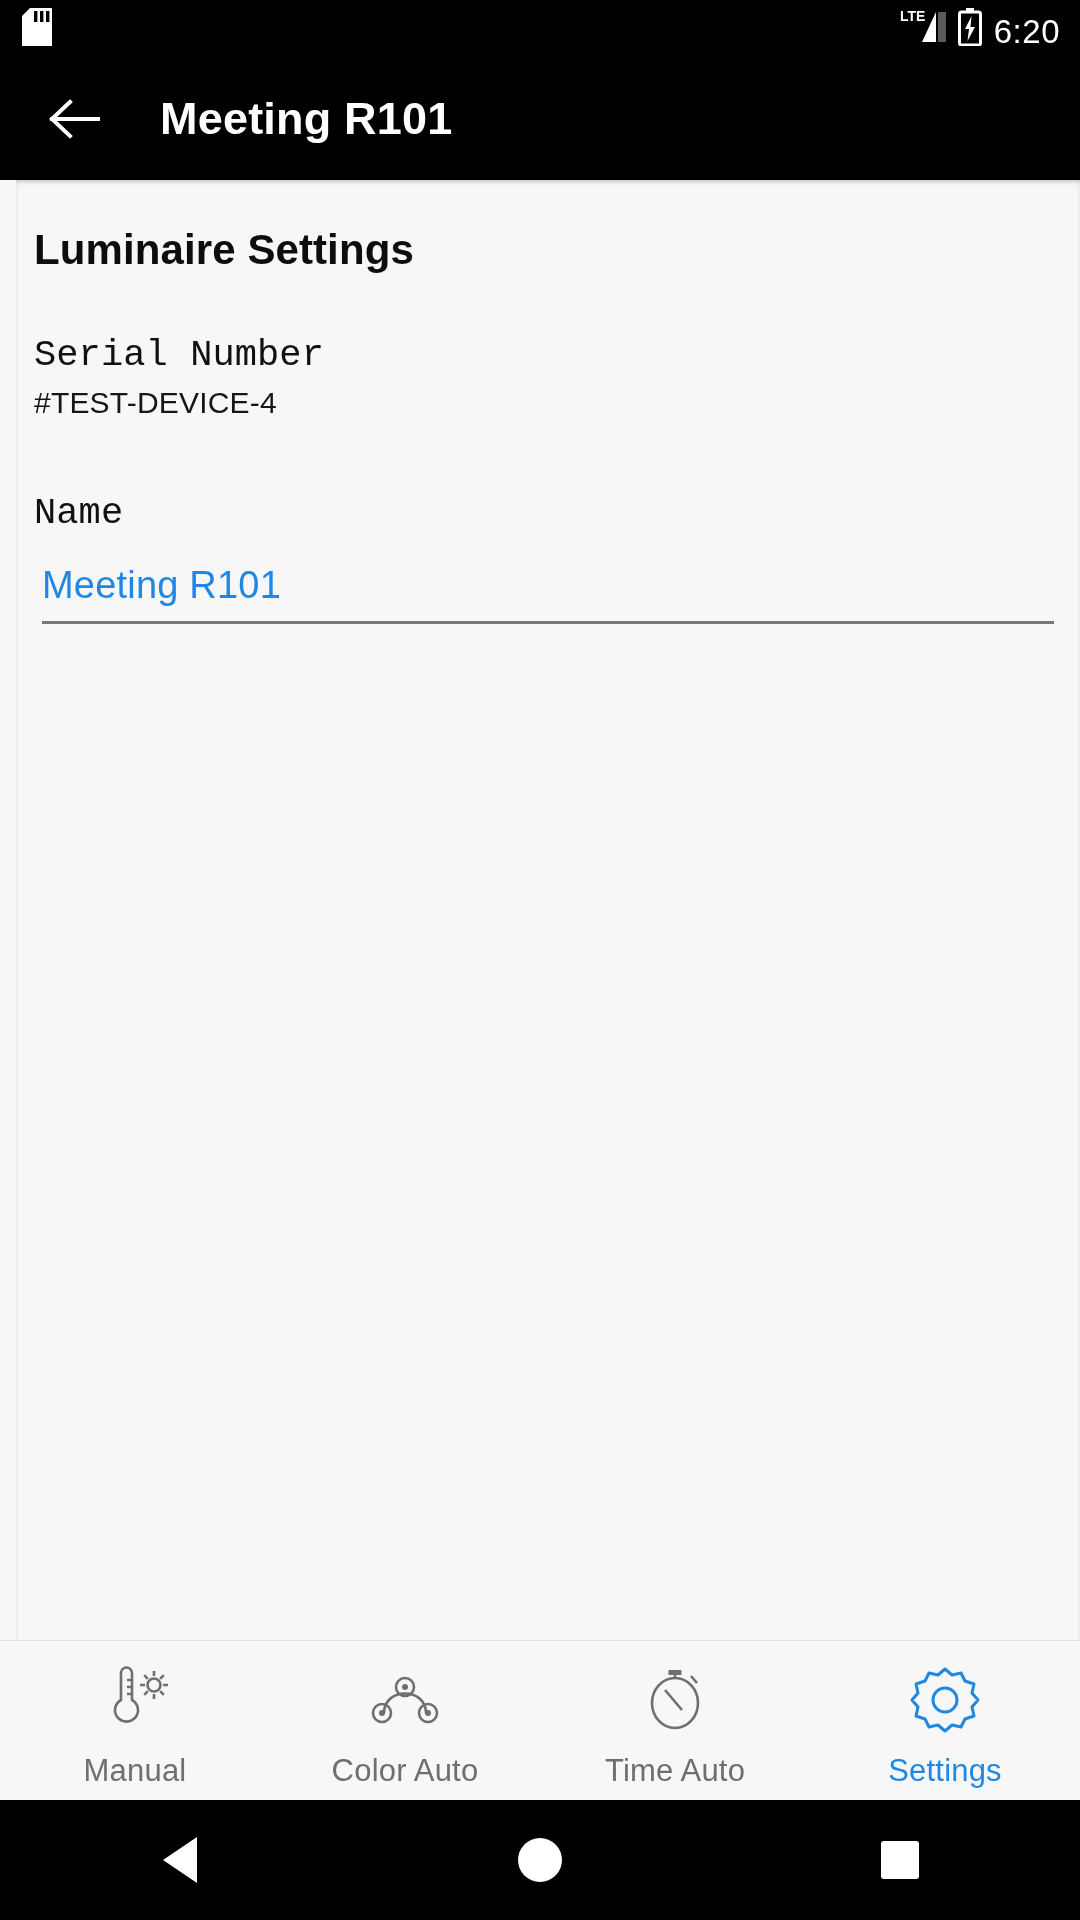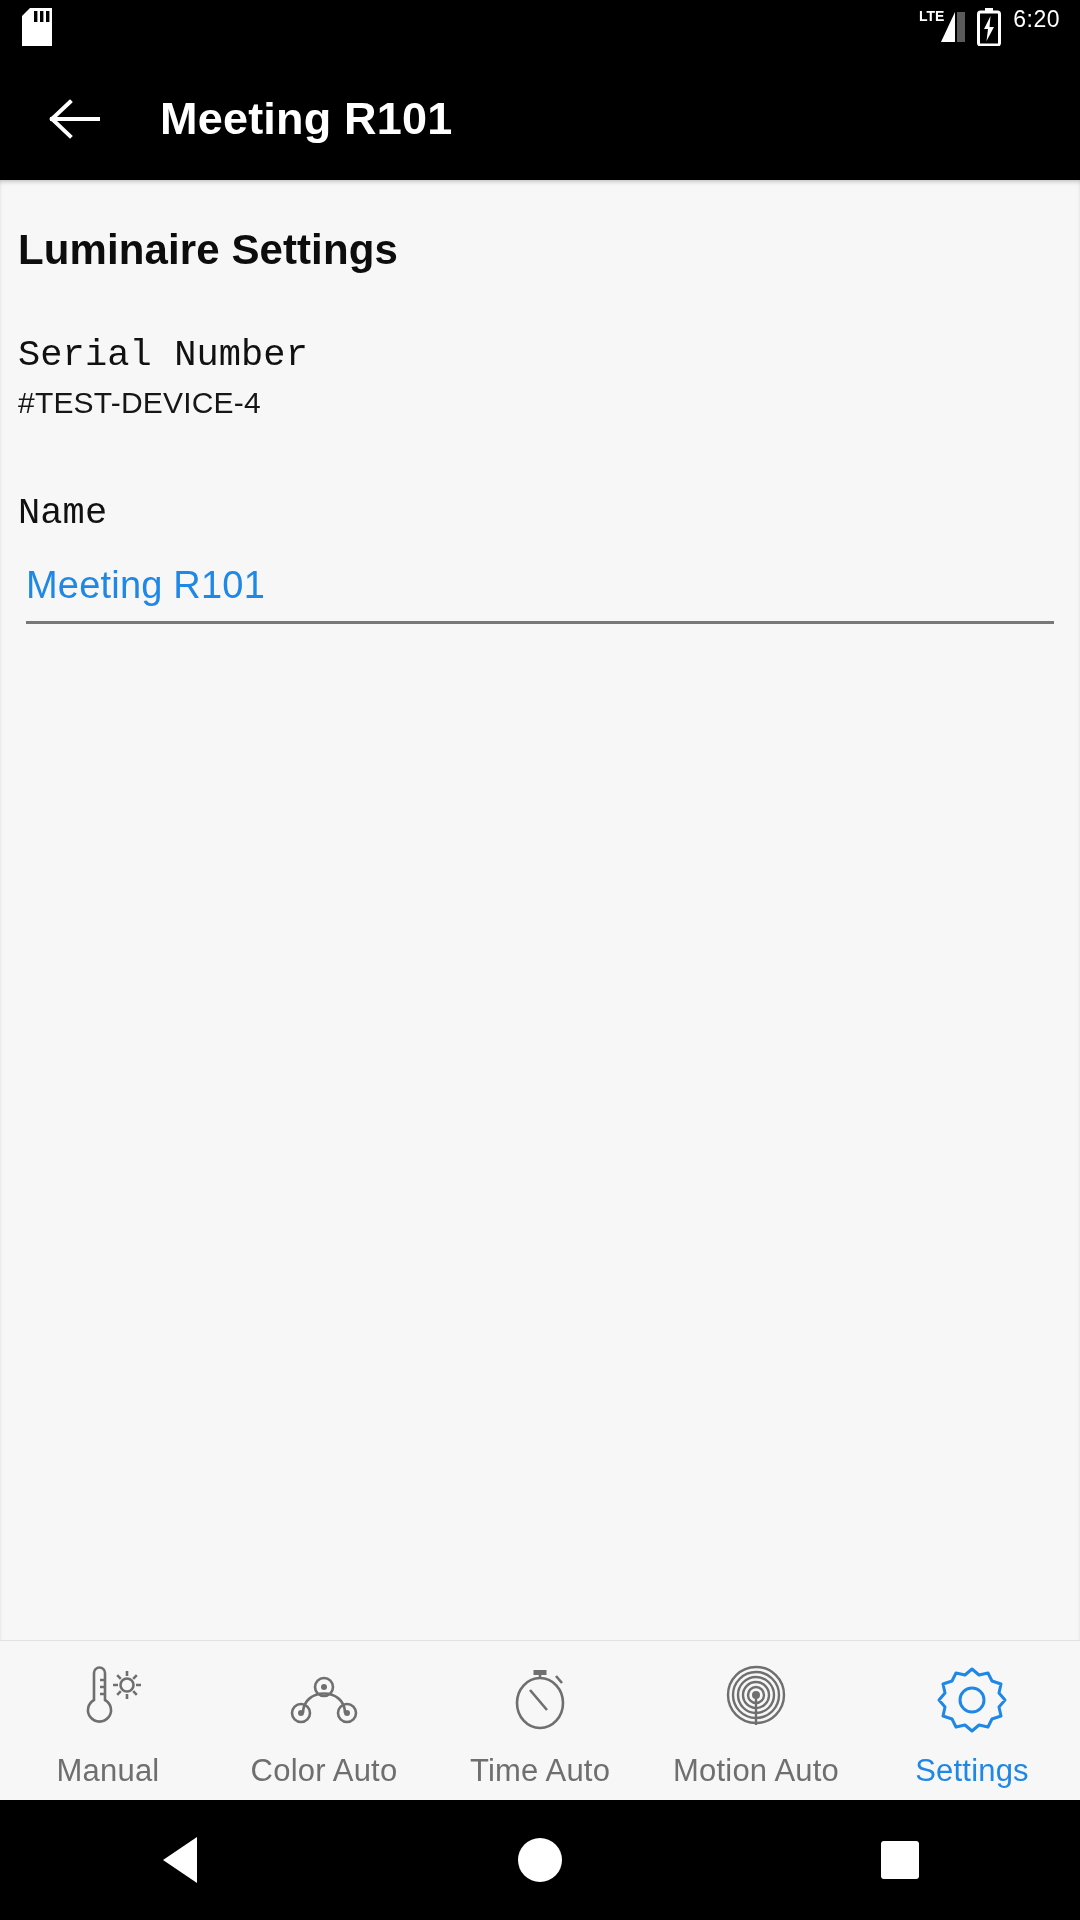--- a/index.html
+++ b/index.html
@@ -12,36 +12,37 @@
   .phone { position:relative; width:1080px; height:1920px; background:#f7f7f7; display:flex; flex-direction:column; }
 
   
   .statusbar {
     height:58px; background:#000; color:#fff;
     display:flex; align-items:center; justify-content:space-between;
     padding:0 20px 0 22px; flex:0 0 auto;
   }
   .sb-left { display:flex; align-items:center; gap:10px; }
   .sb-right { display:flex; gap:12px; }
-  .sb-time { font-size:23px; font-weight:400; letter-spacing:0.5px; line-height:1; padding-bottom:2px; }
+  .sb-time { font-size:33px; font-weight:400; letter-spacing:0.5px; line-height:1; padding-bottom:2px;margin-top:7px; }
 
   
   .appbar {
     height:122px; background:#000; color:#fff;
     display:flex; align-items:center; flex:0 0 auto;
     padding-left:44px;
   }
   .back-btn { width:62px; height:62px; display:flex; align-items:center; justify-content:center; cursor:pointer; }
   .appbar-title { font-size:45px; font-weight:700; margin-left:54px; letter-spacing:0.2px; }
 
   
   .content {
     flex:1 1 auto; background:#f7f7f7; position:relative;
     padding:0 18px; overflow:hidden;
     box-shadow: inset 0 3px 5px -2px rgba(0,0,0,0.28);
+    margin-left: 16px;
   }
   .section-title {
     font-size:42px; font-weight:700; color:#0d0d0d;
     margin-top:46px; letter-spacing:0.1px;
   }
   .field-block { margin-top:60px; }
   .field-label {
     font-size:37px; font-weight:400; color:#111; letter-spacing:0.1px;font-family:Liberation Mono, monospace;
   }
   .field-static {
@@ -192,36 +193,20 @@
             <path d="M40 9 v6"></path>
             <path d="M56 13 l6 7"></path>
             <path d="M30 27 L47 47"></path>
           </g>
           <rect x="33.5" y="7" width="13" height="5" fill="#6f6f6f"></rect>
         </svg>
       </div>
       <div class="tab-label">Time Auto</div>
     </div>
 
-    <div class="tab inactive">
-      <div class="tab-icon">
-        <svg width="80" height="70" viewBox="0 0 80 70">
-          <g fill="none" stroke="#6f6f6f" stroke-width="2.4">
-            <circle cx="40" cy="32" r="28"></circle>
-            <circle cx="40" cy="32" r="23"></circle>
-            <circle cx="40" cy="32" r="18"></circle>
-            <circle cx="40" cy="32" r="13"></circle>
-            <circle cx="40" cy="32" r="8"></circle>
-            <path d="M40 34 v28"></path>
-          </g>
-          <circle cx="40" cy="32" r="4" fill="#6f6f6f"></circle>
-        </svg>
-      </div>
-      <div class="tab-label">Motion Auto</div>
-    </div>
 
     <div class="tab active">
       <div class="tab-icon">
         <svg width="80" height="70" viewBox="0 0 80 70">
           <g fill="none" stroke="#1f87e5" stroke-width="3" stroke-linejoin="round">
             <path d="M40 6 l7 6 9 -2 4 8 9 3 -2 9 6 7 -6 7 2 9 -9 3 -4 8 -9 -2 -7 6 -7 -6 -9 2 -4 -8 -9 -3 2 -9 -6 -7 6 -7 -2 -9 9 -3 4 -8 9 2 Z"></path>
             <circle cx="40" cy="37" r="12"></circle>
           </g>
         </svg>
       </div>

